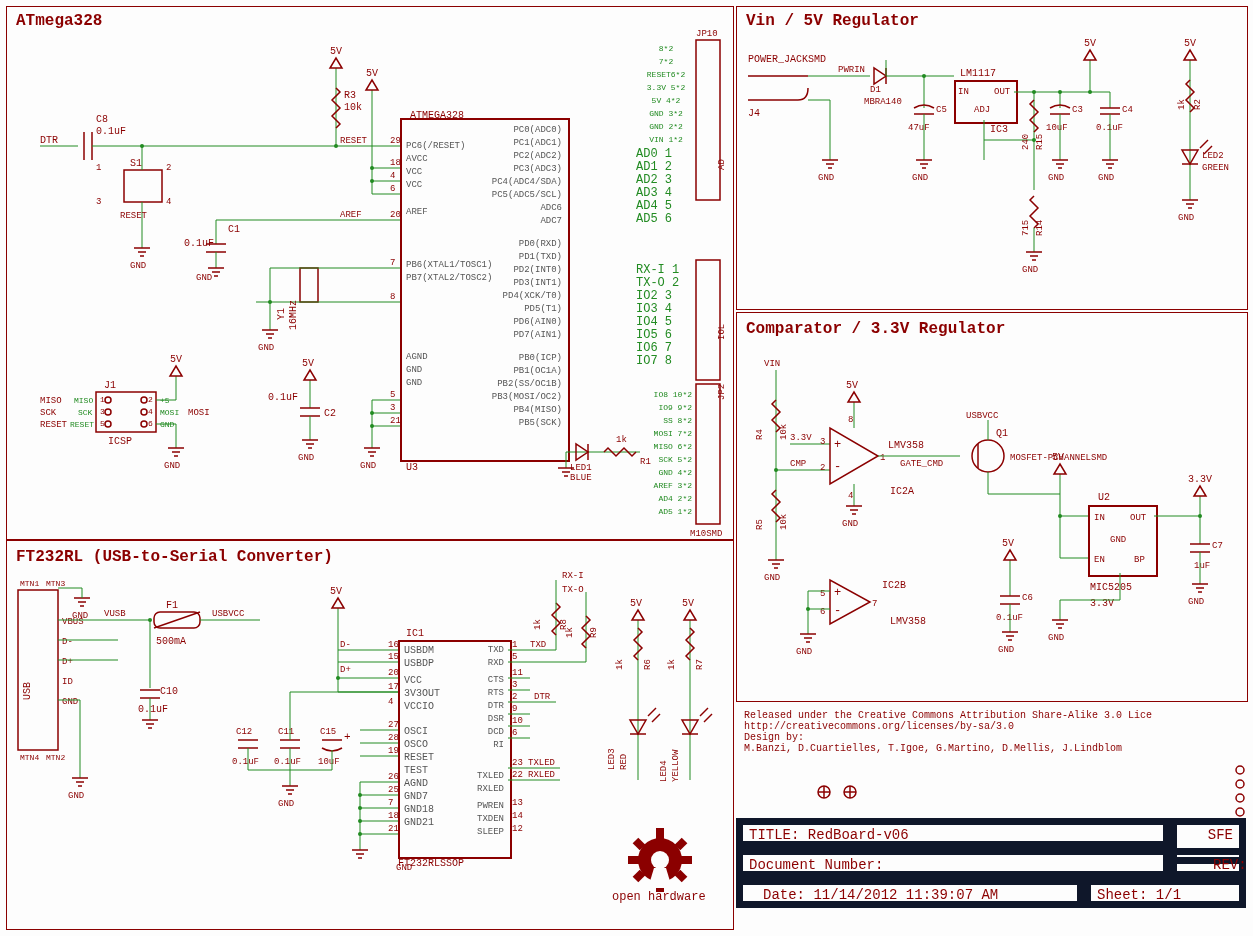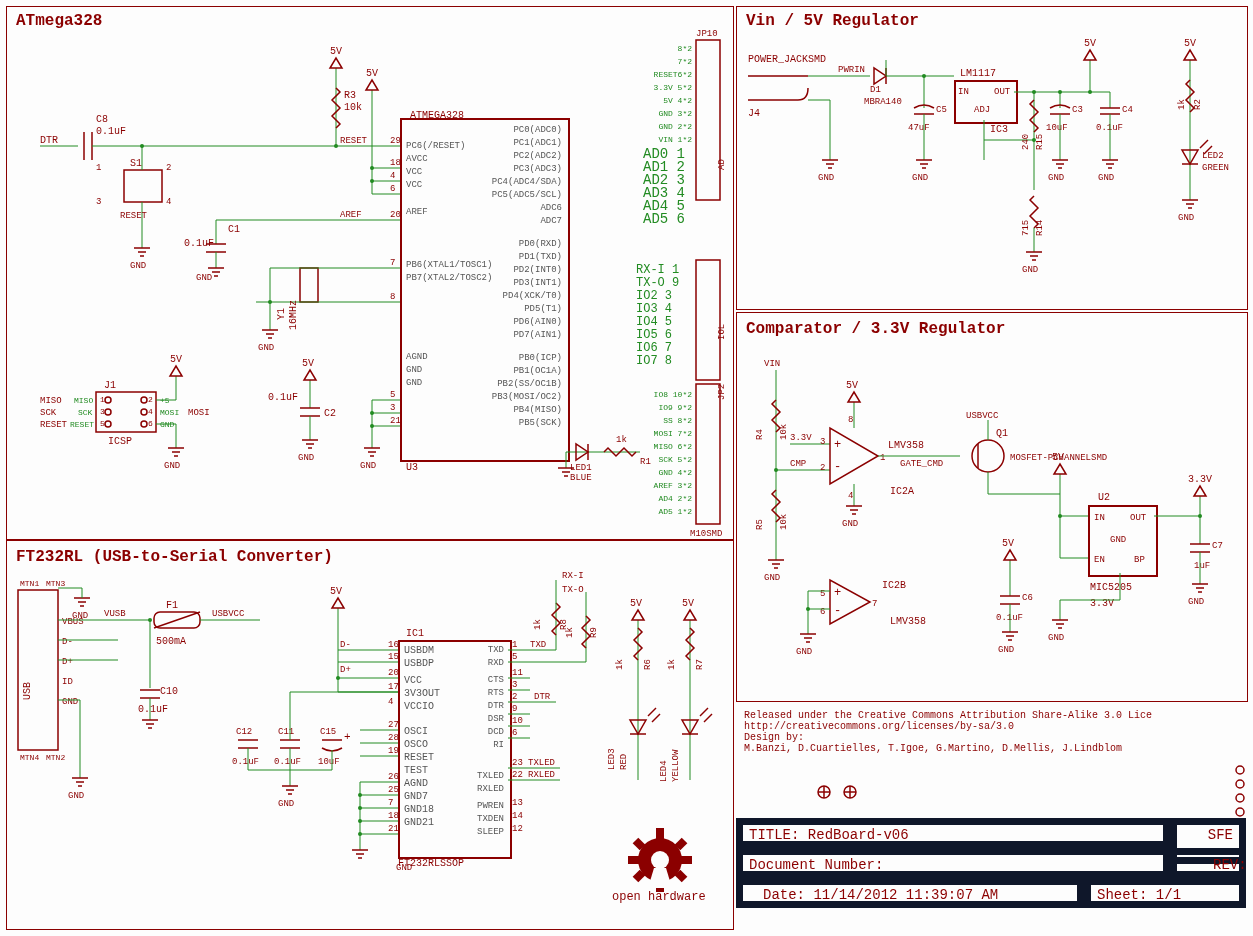--- a/index.html
+++ b/index.html
@@ -695,43 +695,43 @@
     <div>DSR</div>
     <div>DCD</div>
     <div>RI</div>
     <div style="margin-top: 18px;">TXLED</div>
     <div>RXLED</div>
     <div style="margin-top: 4px;">PWREN</div>
     <div>TXDEN</div>
     <div>SLEEP</div>
   </div>
 
-<div id="jp10" style="position:absolute;left:640px;top:42px;font-size:8px;line-height:13px;text-align:right;width:52px;color:#228b22;">
+<div id="jp10" style="position:absolute;left:640px;top:42px;font-size:8px;line-height:13px;text-align:center;width:52px;color:#228b22;">
     <div>8*2</div>
     <div>7*2</div>
     <div>RESET6*2</div>
     <div>3.3V 5*2</div>
     <div>5V 4*2</div>
     <div>GND 3*2</div>
     <div>GND 2*2</div>
     <div>VIN 1*2</div>
   </div>
 
-<div id="adr" style="position:absolute;left:636px;top:148px;font-size:14px;line-height:13px;text-align:center;width:56px;color:#228b22;">
+<div id="adr" style="position:absolute;left:636px;top:148px;font-size:12px;line-height:13px;text-align:left;width:56px;color:#228b22;">
     <div>AD0 1</div>
     <div>AD1 2</div>
     <div>AD2 3</div>
     <div>AD3 4</div>
     <div>AD4 5</div>
     <div>AD5 6</div>
   </div>
 
 <div id="iol" style="position:absolute;left:636px;top:264px;font-size:12px;line-height:13px;text-align:left;width:56px;color:#228b22;">
     <div>RX-I 1</div>
-    <div>TX-O 9</div>
+    <div>TX-O 2</div>
     <div>IO2 3</div>
     <div>IO3 4</div>
     <div>IO4 5</div>
     <div>IO5 6</div>
     <div>IO6 7</div>
     <div>IO7 8</div>
   </div>
 
 <div id="ioh" style="position:absolute;left:636px;top:388px;font-size:8px;line-height:13px;text-align:right;width:56px;color:#228b22;">
     <div>IO8 10*2</div>

